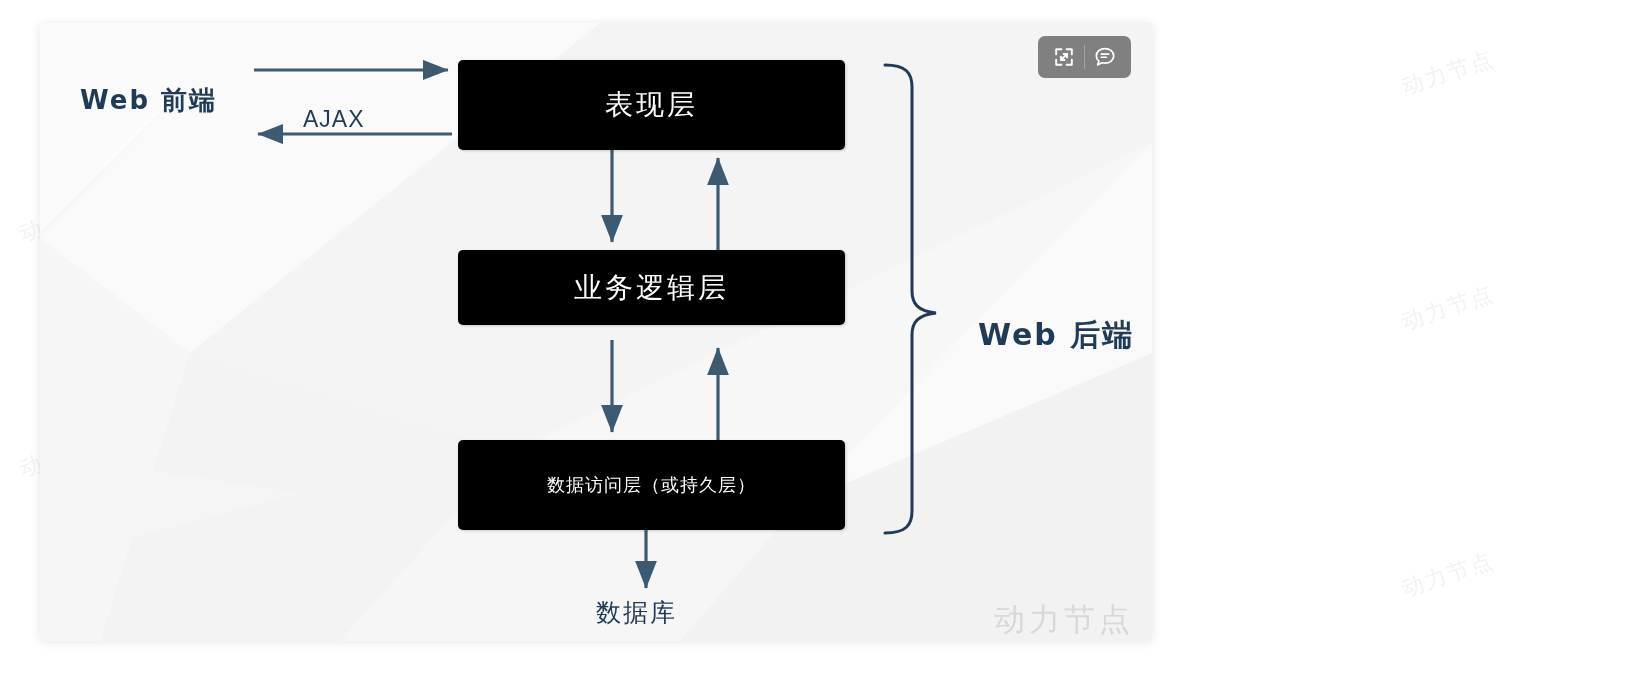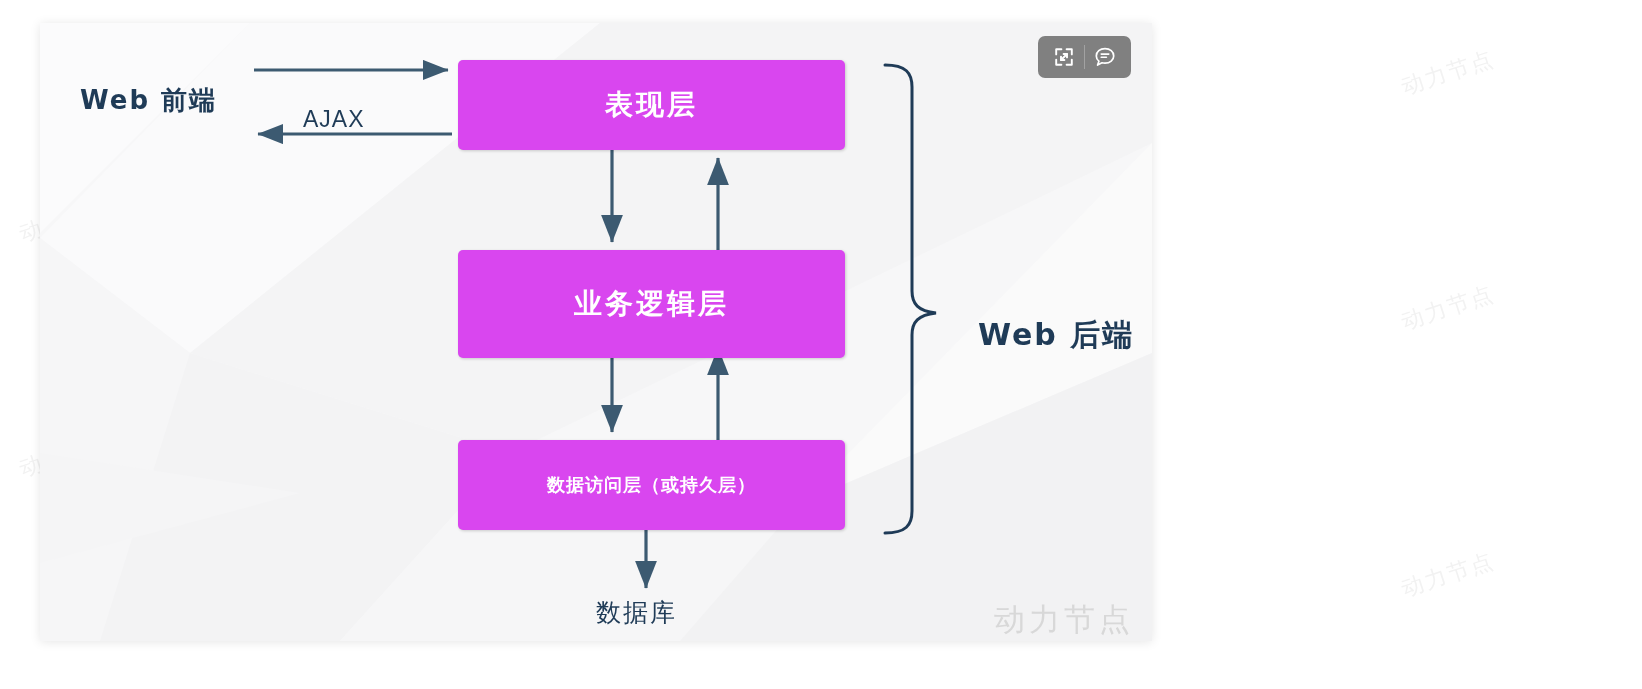--- a/index.html
+++ b/index.html
@@ -73,34 +73,34 @@
   }
   .tool-div {
     width: 1px;
     height: 24px;
     background: #a2a2a2;
   }
 
   
   .layer-box {
     position: absolute;
-    background: #d946ef;
+    background: #000000;
     border-radius: 5px;
     display: flex;
     align-items: center;
     justify-content: center;
     color: #ffffff;
-    font-weight: bold;
+    font-weight: normal;
     letter-spacing: 3px;
     z-index: 20;
     box-shadow: 1px 1px 3px rgba(0,0,0,0.18);
     font-family: "DejaVu Sans", "Liberation Sans", sans-serif;
   }
   #box-presentation { left: 418px; top: 37px;  width: 387px; height: 90px;  font-size: 28px; }
-  #box-business     { left: 418px; top: 227px; width: 387px; height: 108px;  font-size: 28px; }
+  #box-business     { left: 418px; top: 227px; width: 387px; height: 75px;  font-size: 28px; }
   #box-data         { left: 418px; top: 417px; width: 387px; height: 90px;  font-size: 18px; letter-spacing: 1px; }
 
   
   .side-label {
     position: absolute;
     color: #1f3b57;
     font-weight: bold;
     white-space: nowrap;
     z-index: 25;
     font-family: "DejaVu Sans", "Liberation Sans", sans-serif;

